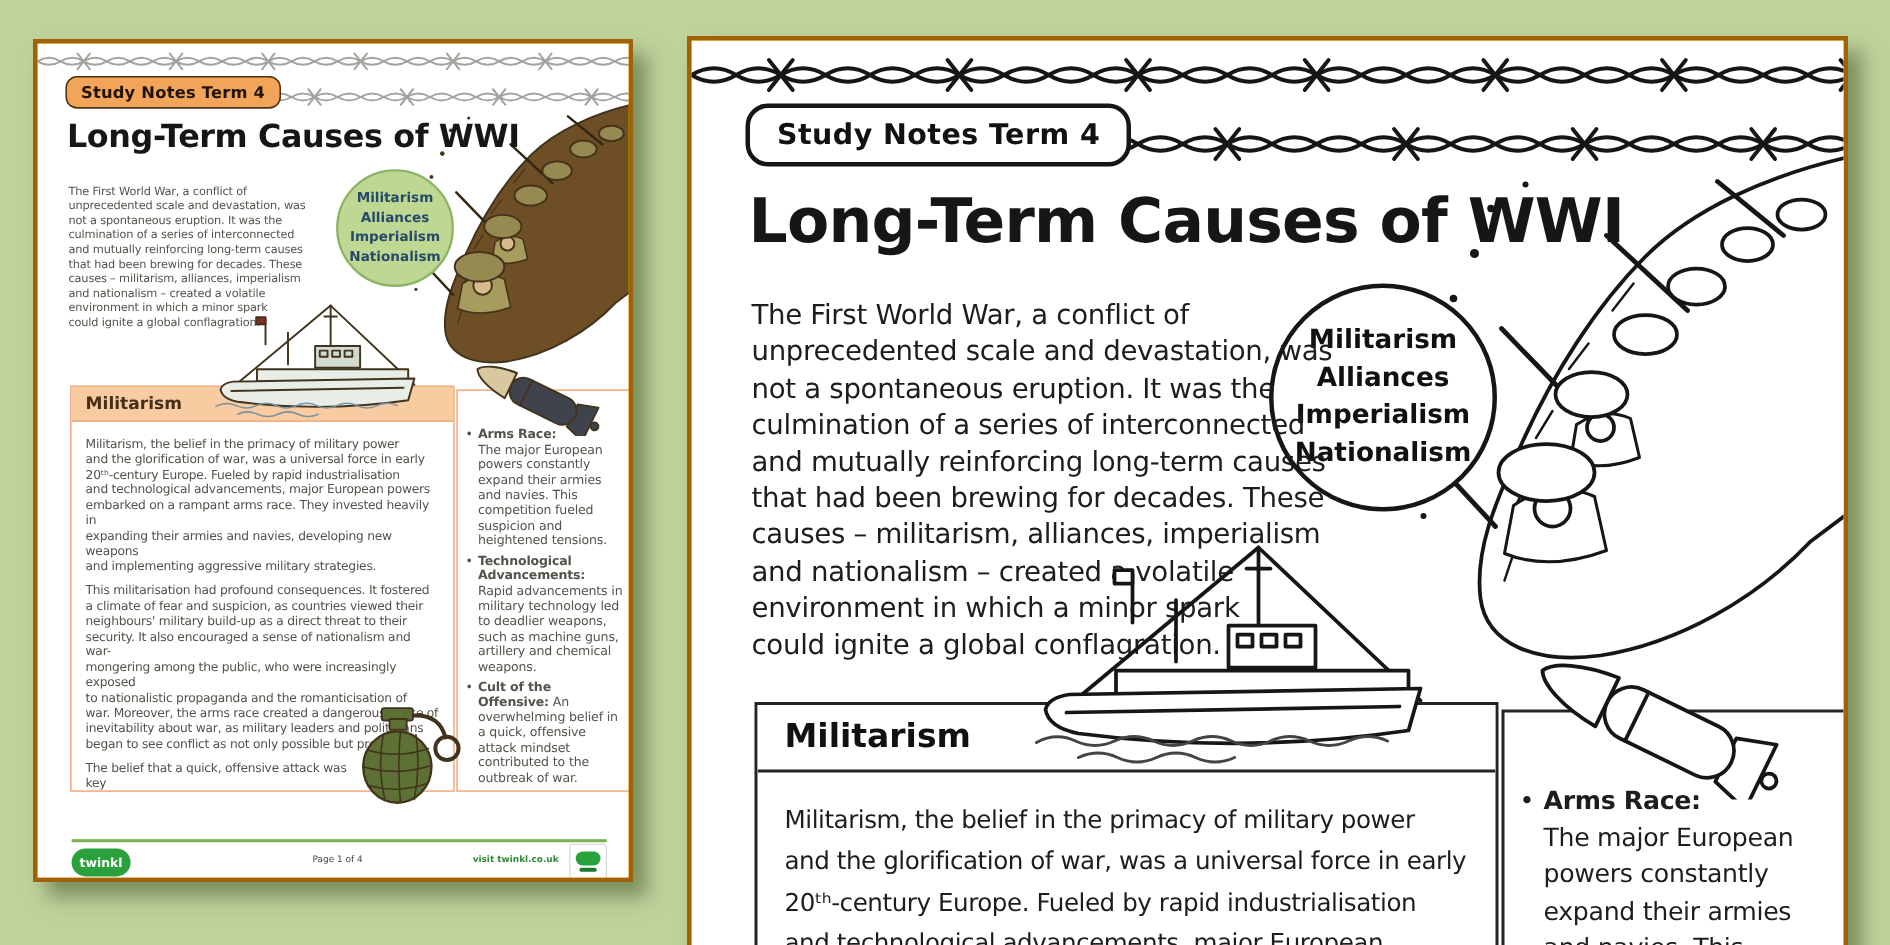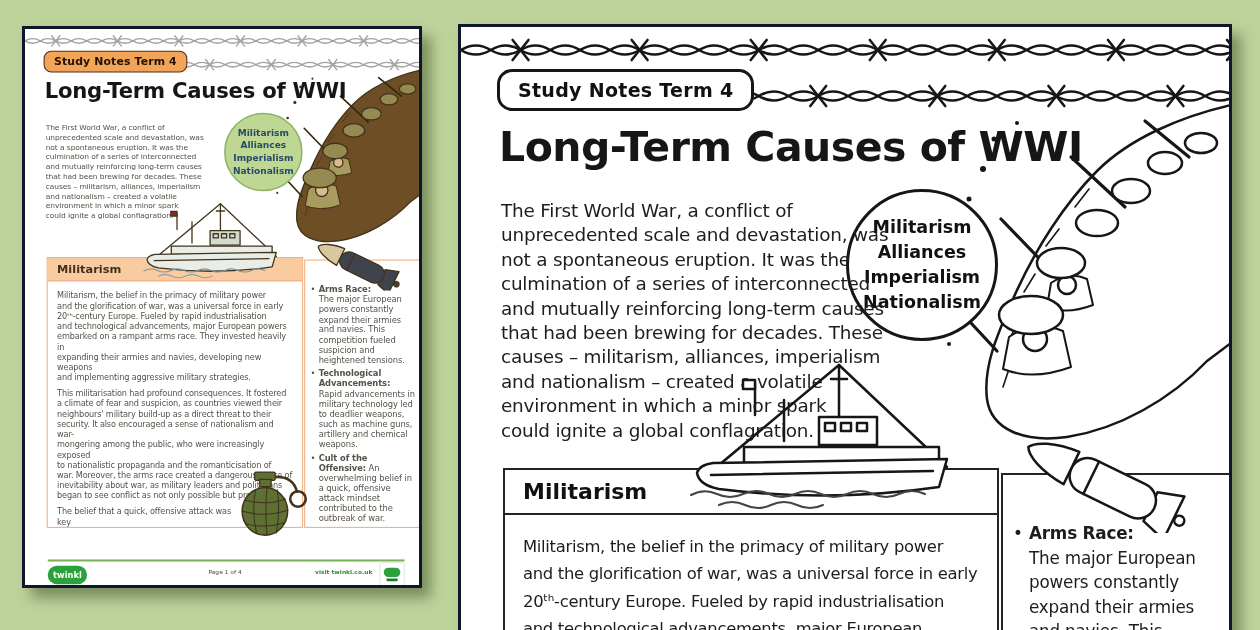--- a/index.html
+++ b/index.html
@@ -6,21 +6,21 @@
   html,body { width:1260px; height:630px; overflow:hidden; }
   body {
     position:relative;
     background:#bed29b;
     font-family:"DejaVu Sans","Liberation Sans",sans-serif;
   }
 
   
   .page {
     position:absolute; background:#eab308;
-    border:3px solid #0f172a;
+    border:3px solid #a16207;
     box-shadow:9px 10px 12px rgba(70,90,45,.55);
     overflow:hidden;
   }
   .page-left  { left:22px;  top:26px; width:400px; height:562px; }
   .page-right { left:458px; top:24px; width:774px; height:1095px; }
 
   .sheet { position:absolute; left:0; top:0; width:774px; height:1086px; transform-origin:0 0; background:#fff; }
   .page-left .sheet { transform:scale(0.517); }
 
   

